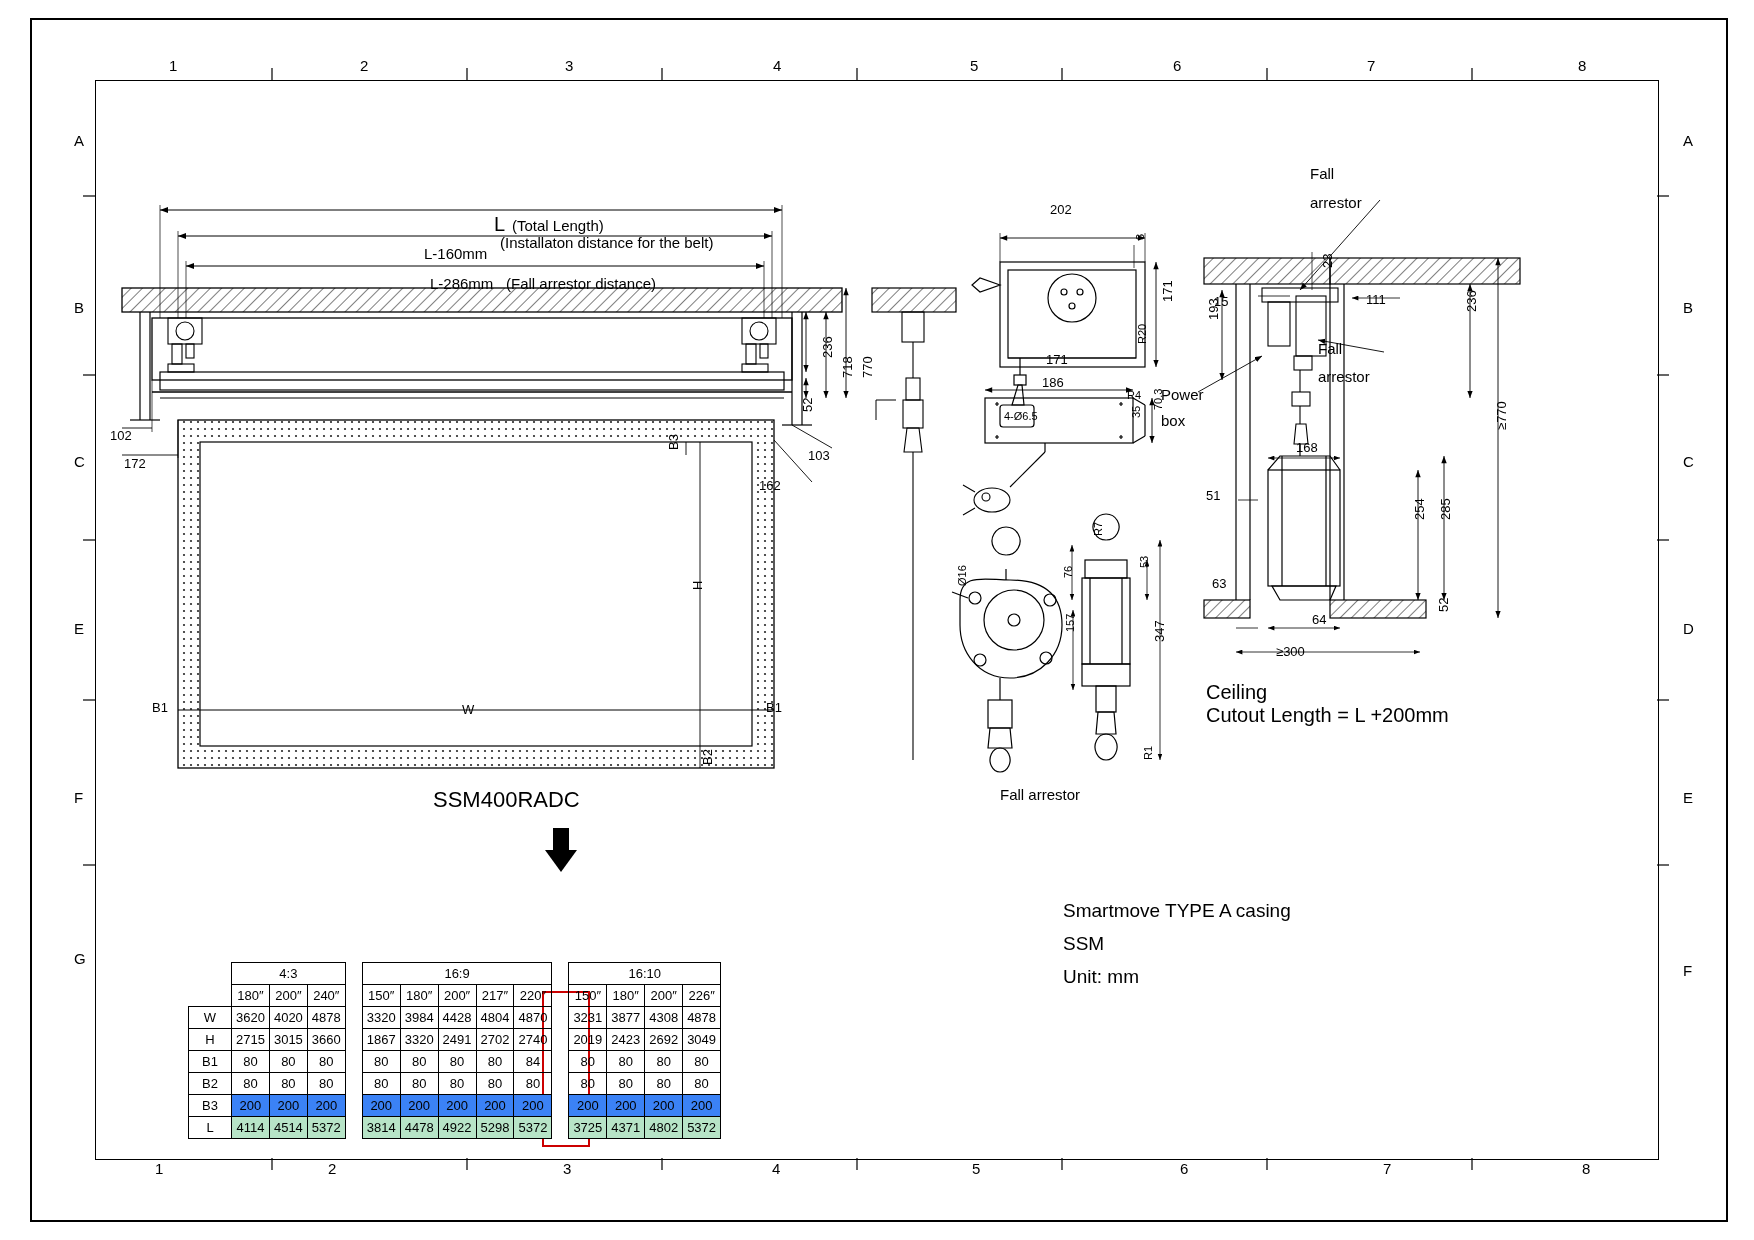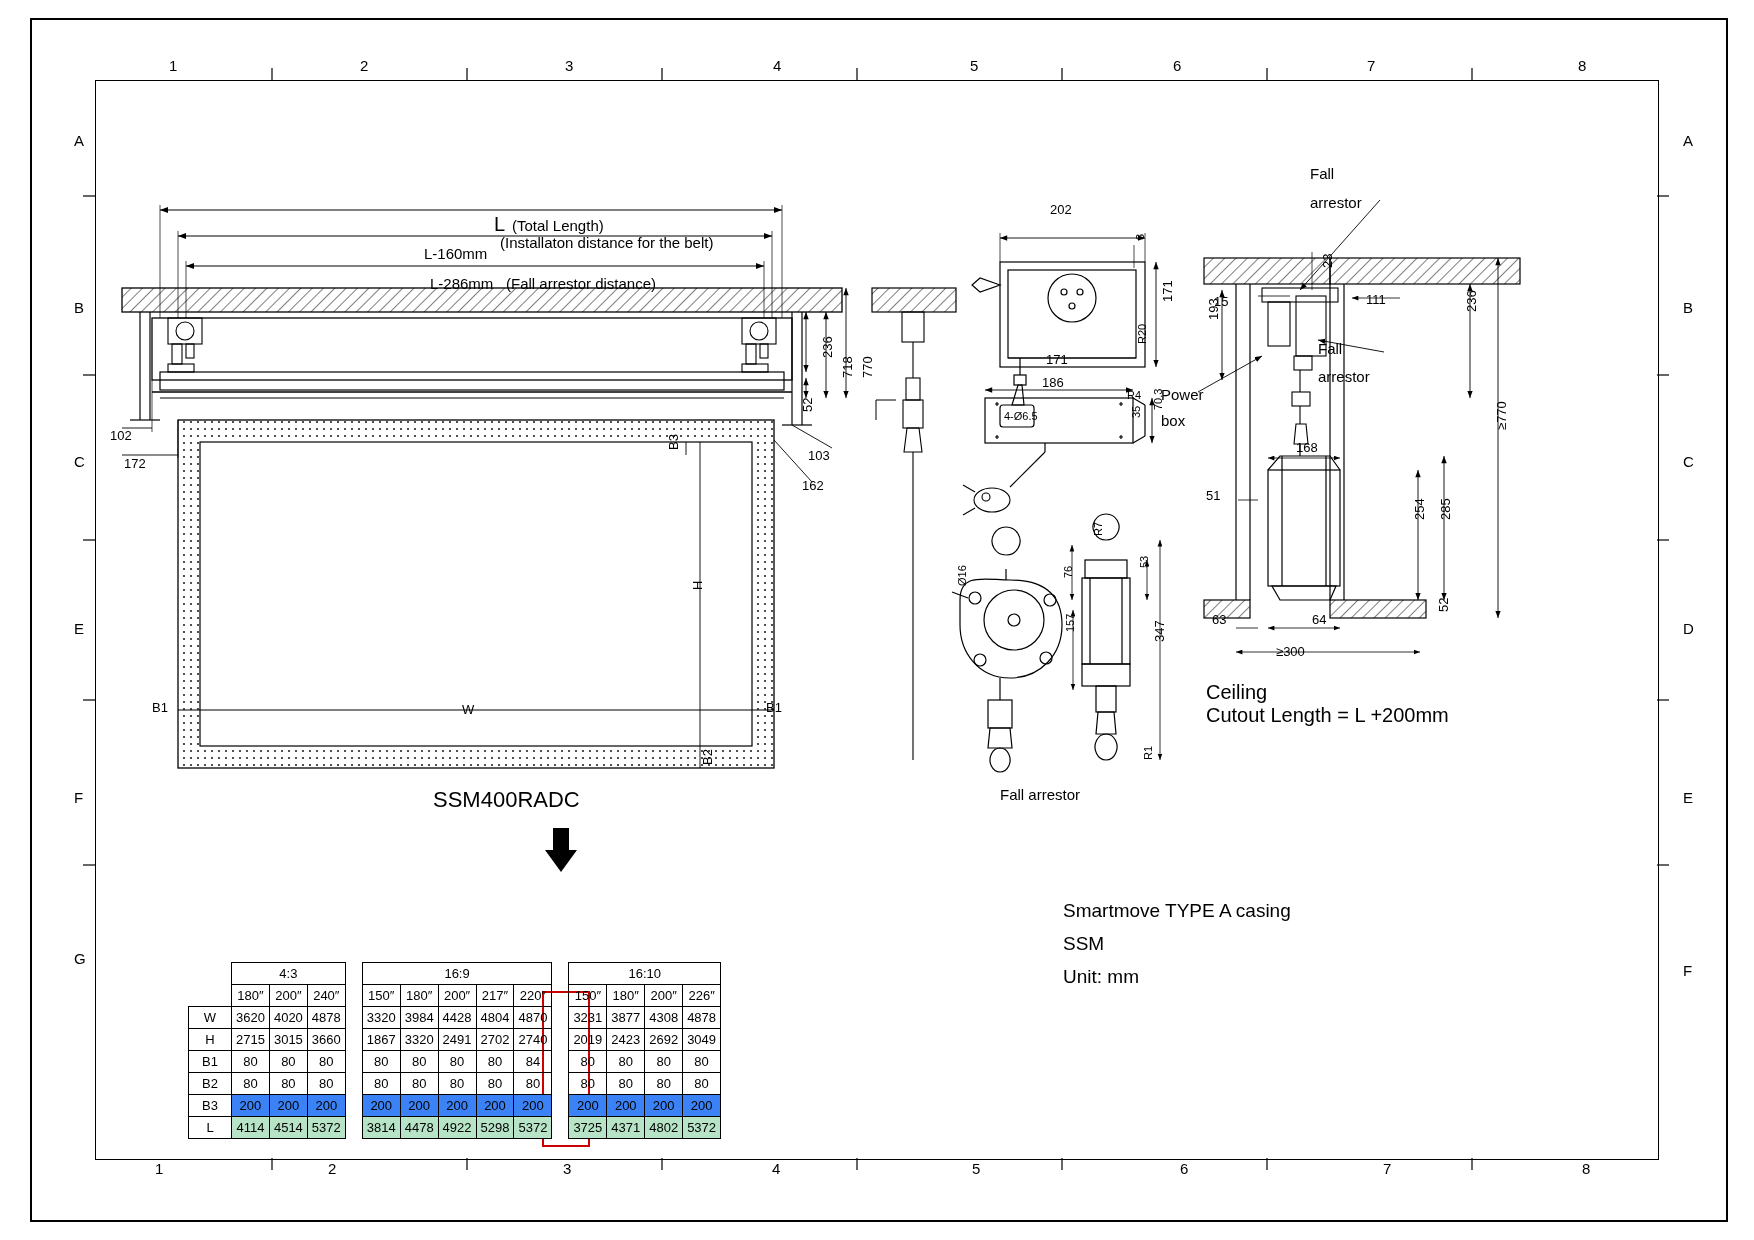--- a/index.html
+++ b/index.html
@@ -320,21 +320,21 @@
   <div class="lbl" style="left:430px;top:275px;">L-286mm</div>
   <div class="lbl" style="left:506px;top:275px;">(Fall arrestor distance)</div>
 
   <div class="lbl sm rot90" style="left:820px;top:358px;">236</div>
   <div class="lbl sm rot90" style="left:840px;top:378px;">718</div>
   <div class="lbl sm rot90" style="left:860px;top:378px;">770</div>
   <div class="lbl sm rot90" style="left:800px;top:412px;">52</div>
   <div class="lbl sm" style="left:110px;top:428px;">102</div>
   <div class="lbl sm" style="left:124px;top:456px;">172</div>
   <div class="lbl sm" style="left:808px;top:448px;text-align:center;">103</div>
-  <div class="lbl sm" style="left:802px;top:478px;">162</div>
+  <div class="lbl sm" style="left:759px;top:478px;">162</div>
 
   <div class="lbl sm" style="left:152px;top:700px;">B1</div>
   <div class="lbl sm" style="left:766px;top:700px;">B1</div>
   <div class="lbl sm rot90" style="left:700px;top:765px;">B2</div>
   <div class="lbl sm rot90" style="left:666px;top:450px;">B3</div>
   <div class="lbl sm" style="left:462px;top:702px;">W</div>
   <div class="lbl sm rot90" style="left:690px;top:590px;">H</div>
 
   <div class="lbl sm" style="left:1050px;top:202px;">202</div>
   <div class="lbl xs rot90" style="left:1134px;top:240px;">3</div>
@@ -365,21 +365,21 @@
   <div class="lbl sm" style="left:1366px;top:292px;">111</div>
   <div class="lbl sm rot90" style="left:1206px;top:320px;">193</div>
   <div class="lbl sm rot90" style="left:1464px;top:312px;">236</div>
   <div class="lbl sm rot90" style="left:1494px;top:430px;">≥770</div>
   <div class="lbl" style="left:1318px;top:340px;">Fall</div>
   <div class="lbl" style="left:1318px;top:368px;">arrestor</div>
   <div class="lbl sm" style="left:1296px;top:440px;">168</div>
   <div class="lbl sm" style="left:1206px;top:488px;">51</div>
   <div class="lbl sm rot90" style="left:1412px;top:520px;">254</div>
   <div class="lbl sm rot90" style="left:1438px;top:520px;">285</div>
-  <div class="lbl sm" style="left:1212px;top:612px;">63</div>
+  <div class="lbl sm" style="left:1212px;top:576px;">63</div>
   <div class="lbl sm" style="left:1312px;top:612px;">64</div>
   <div class="lbl sm rot90" style="left:1436px;top:612px;">52</div>
   <div class="lbl sm" style="left:1276px;top:644px;">≥300</div>
   <div class="lbl big" style="left:1206px;top:681px;">Ceiling</div>
   <div class="lbl big" style="left:1206px;top:704px;">Cutout Length = L +200mm</div>
 
   <div class="lbl" style="left:433px;top:787px;font-size:22px;">SSM400RADC</div>
 
   <div class="lbl" style="left:1063px;top:900px;font-size:19px;">Smartmove TYPE A casing</div>
   <div class="lbl" style="left:1063px;top:933px;font-size:19px;">SSM</div>

